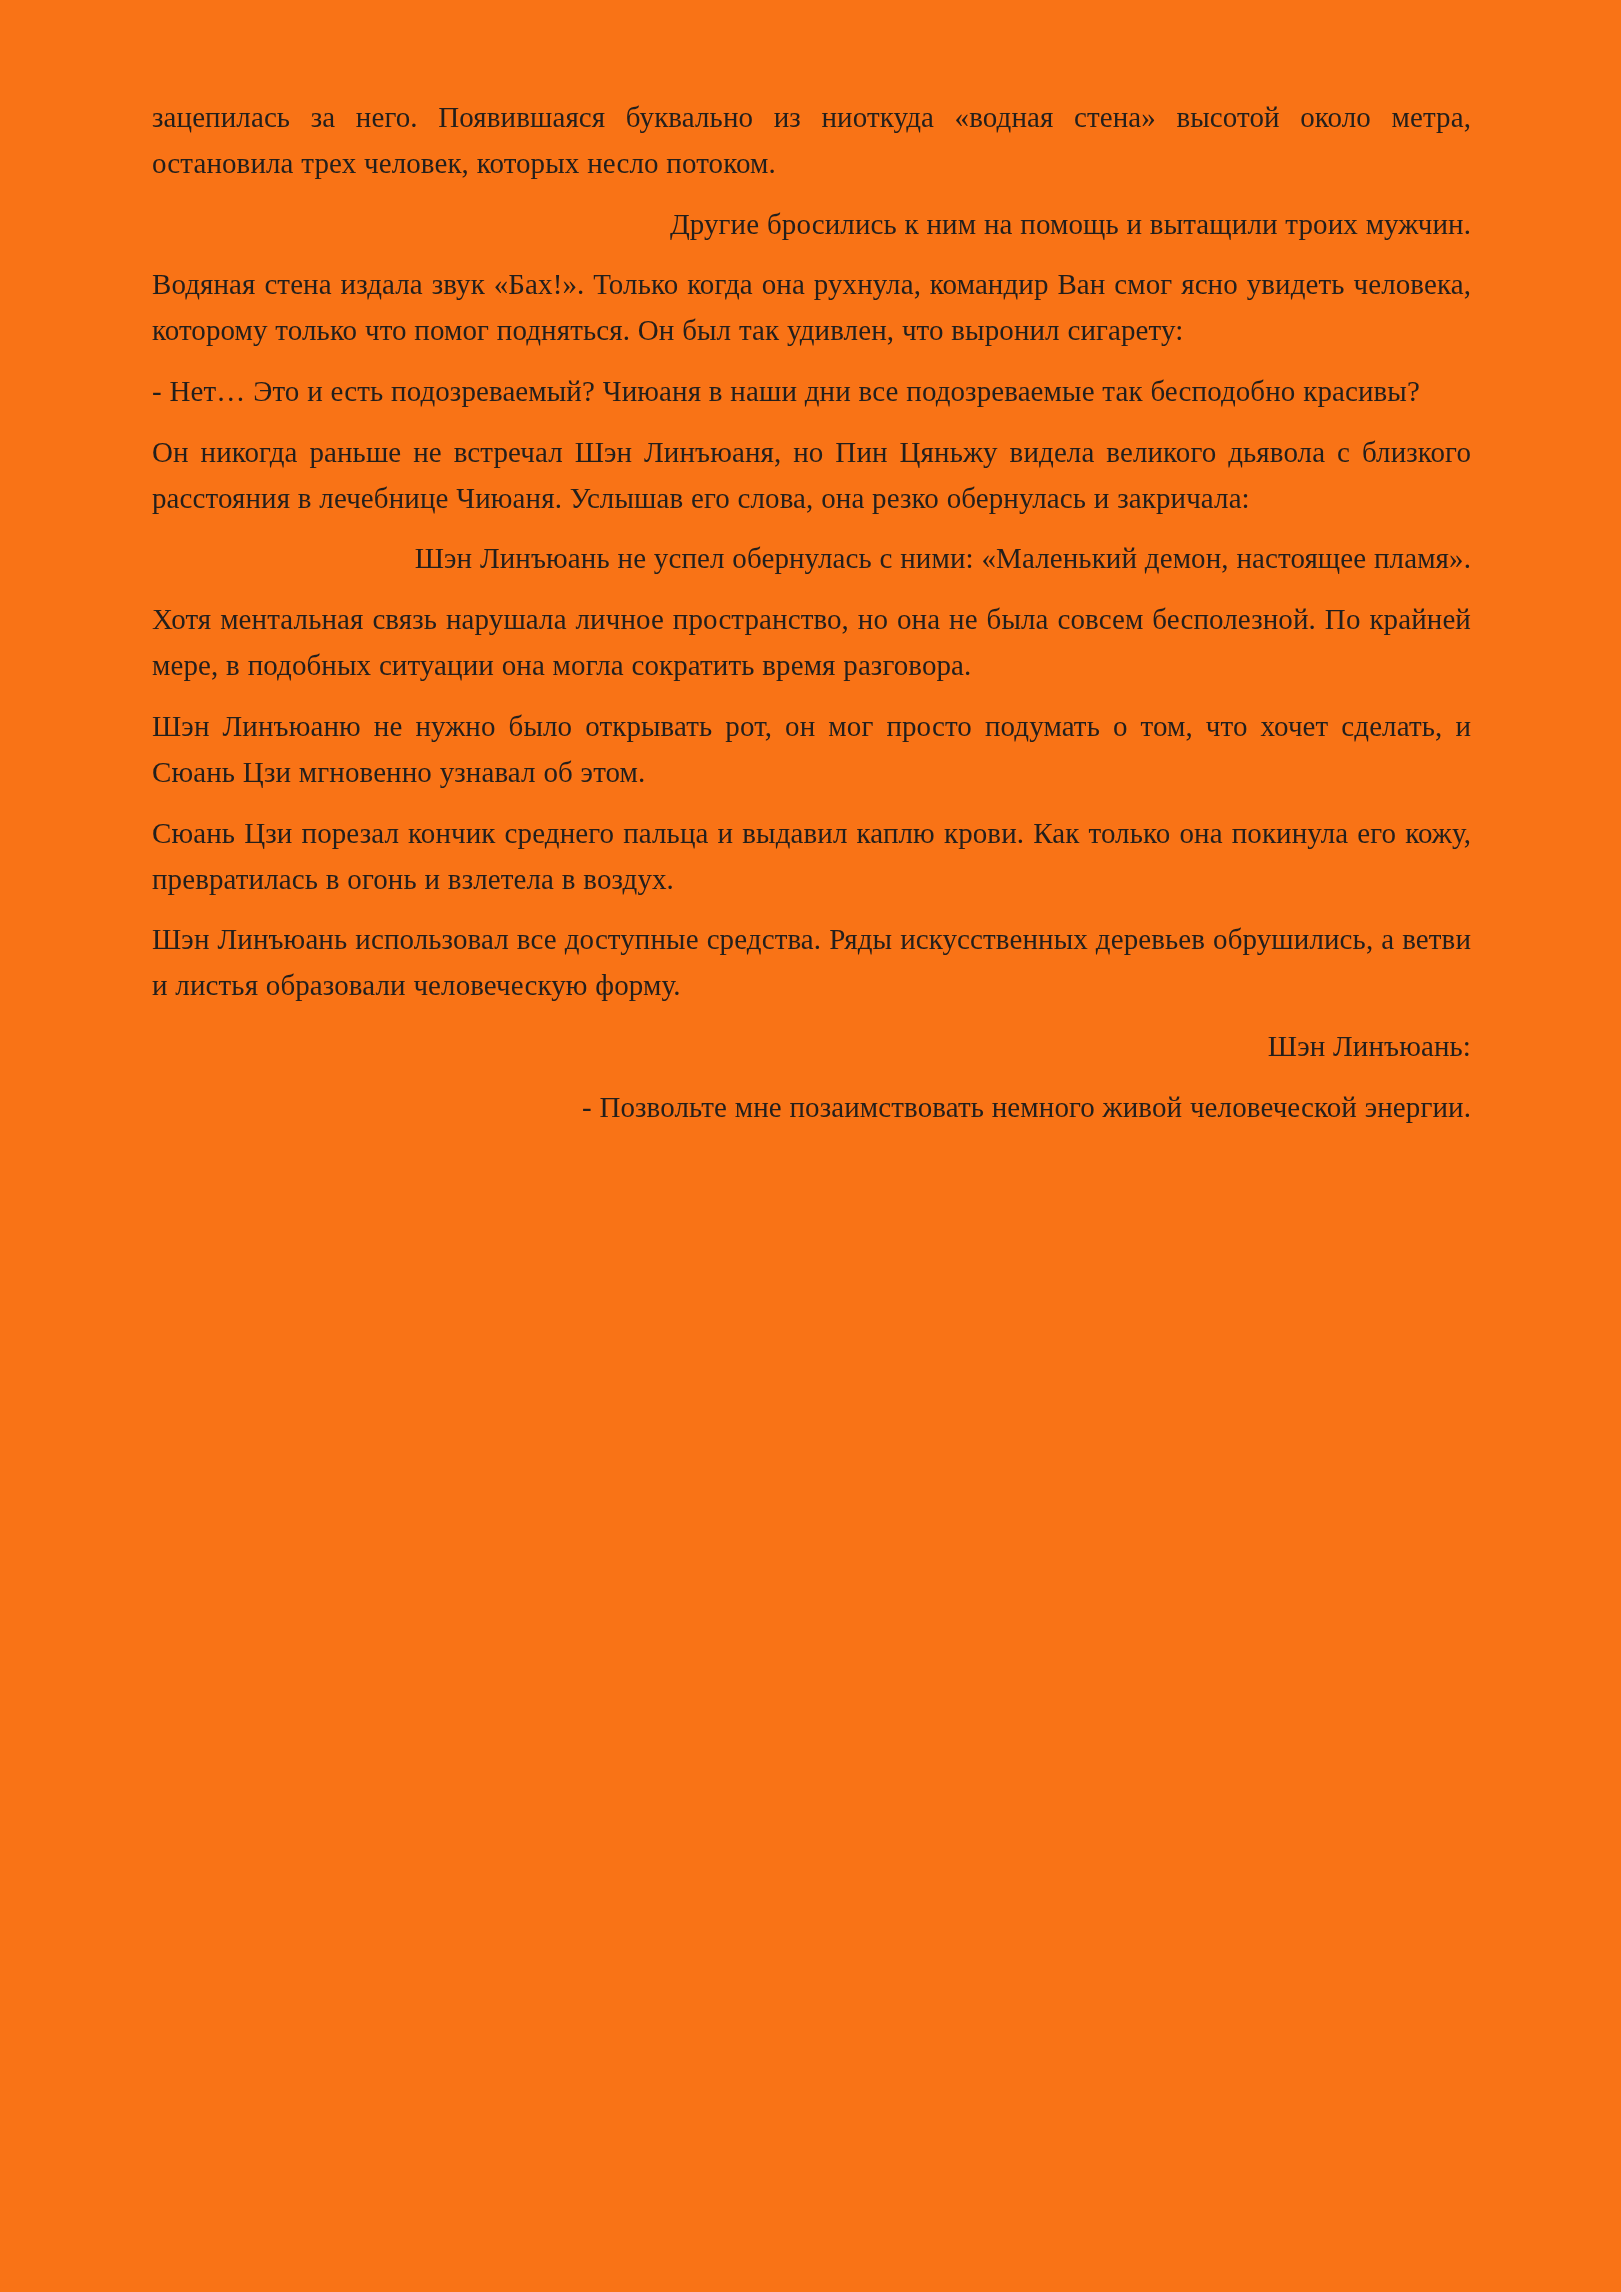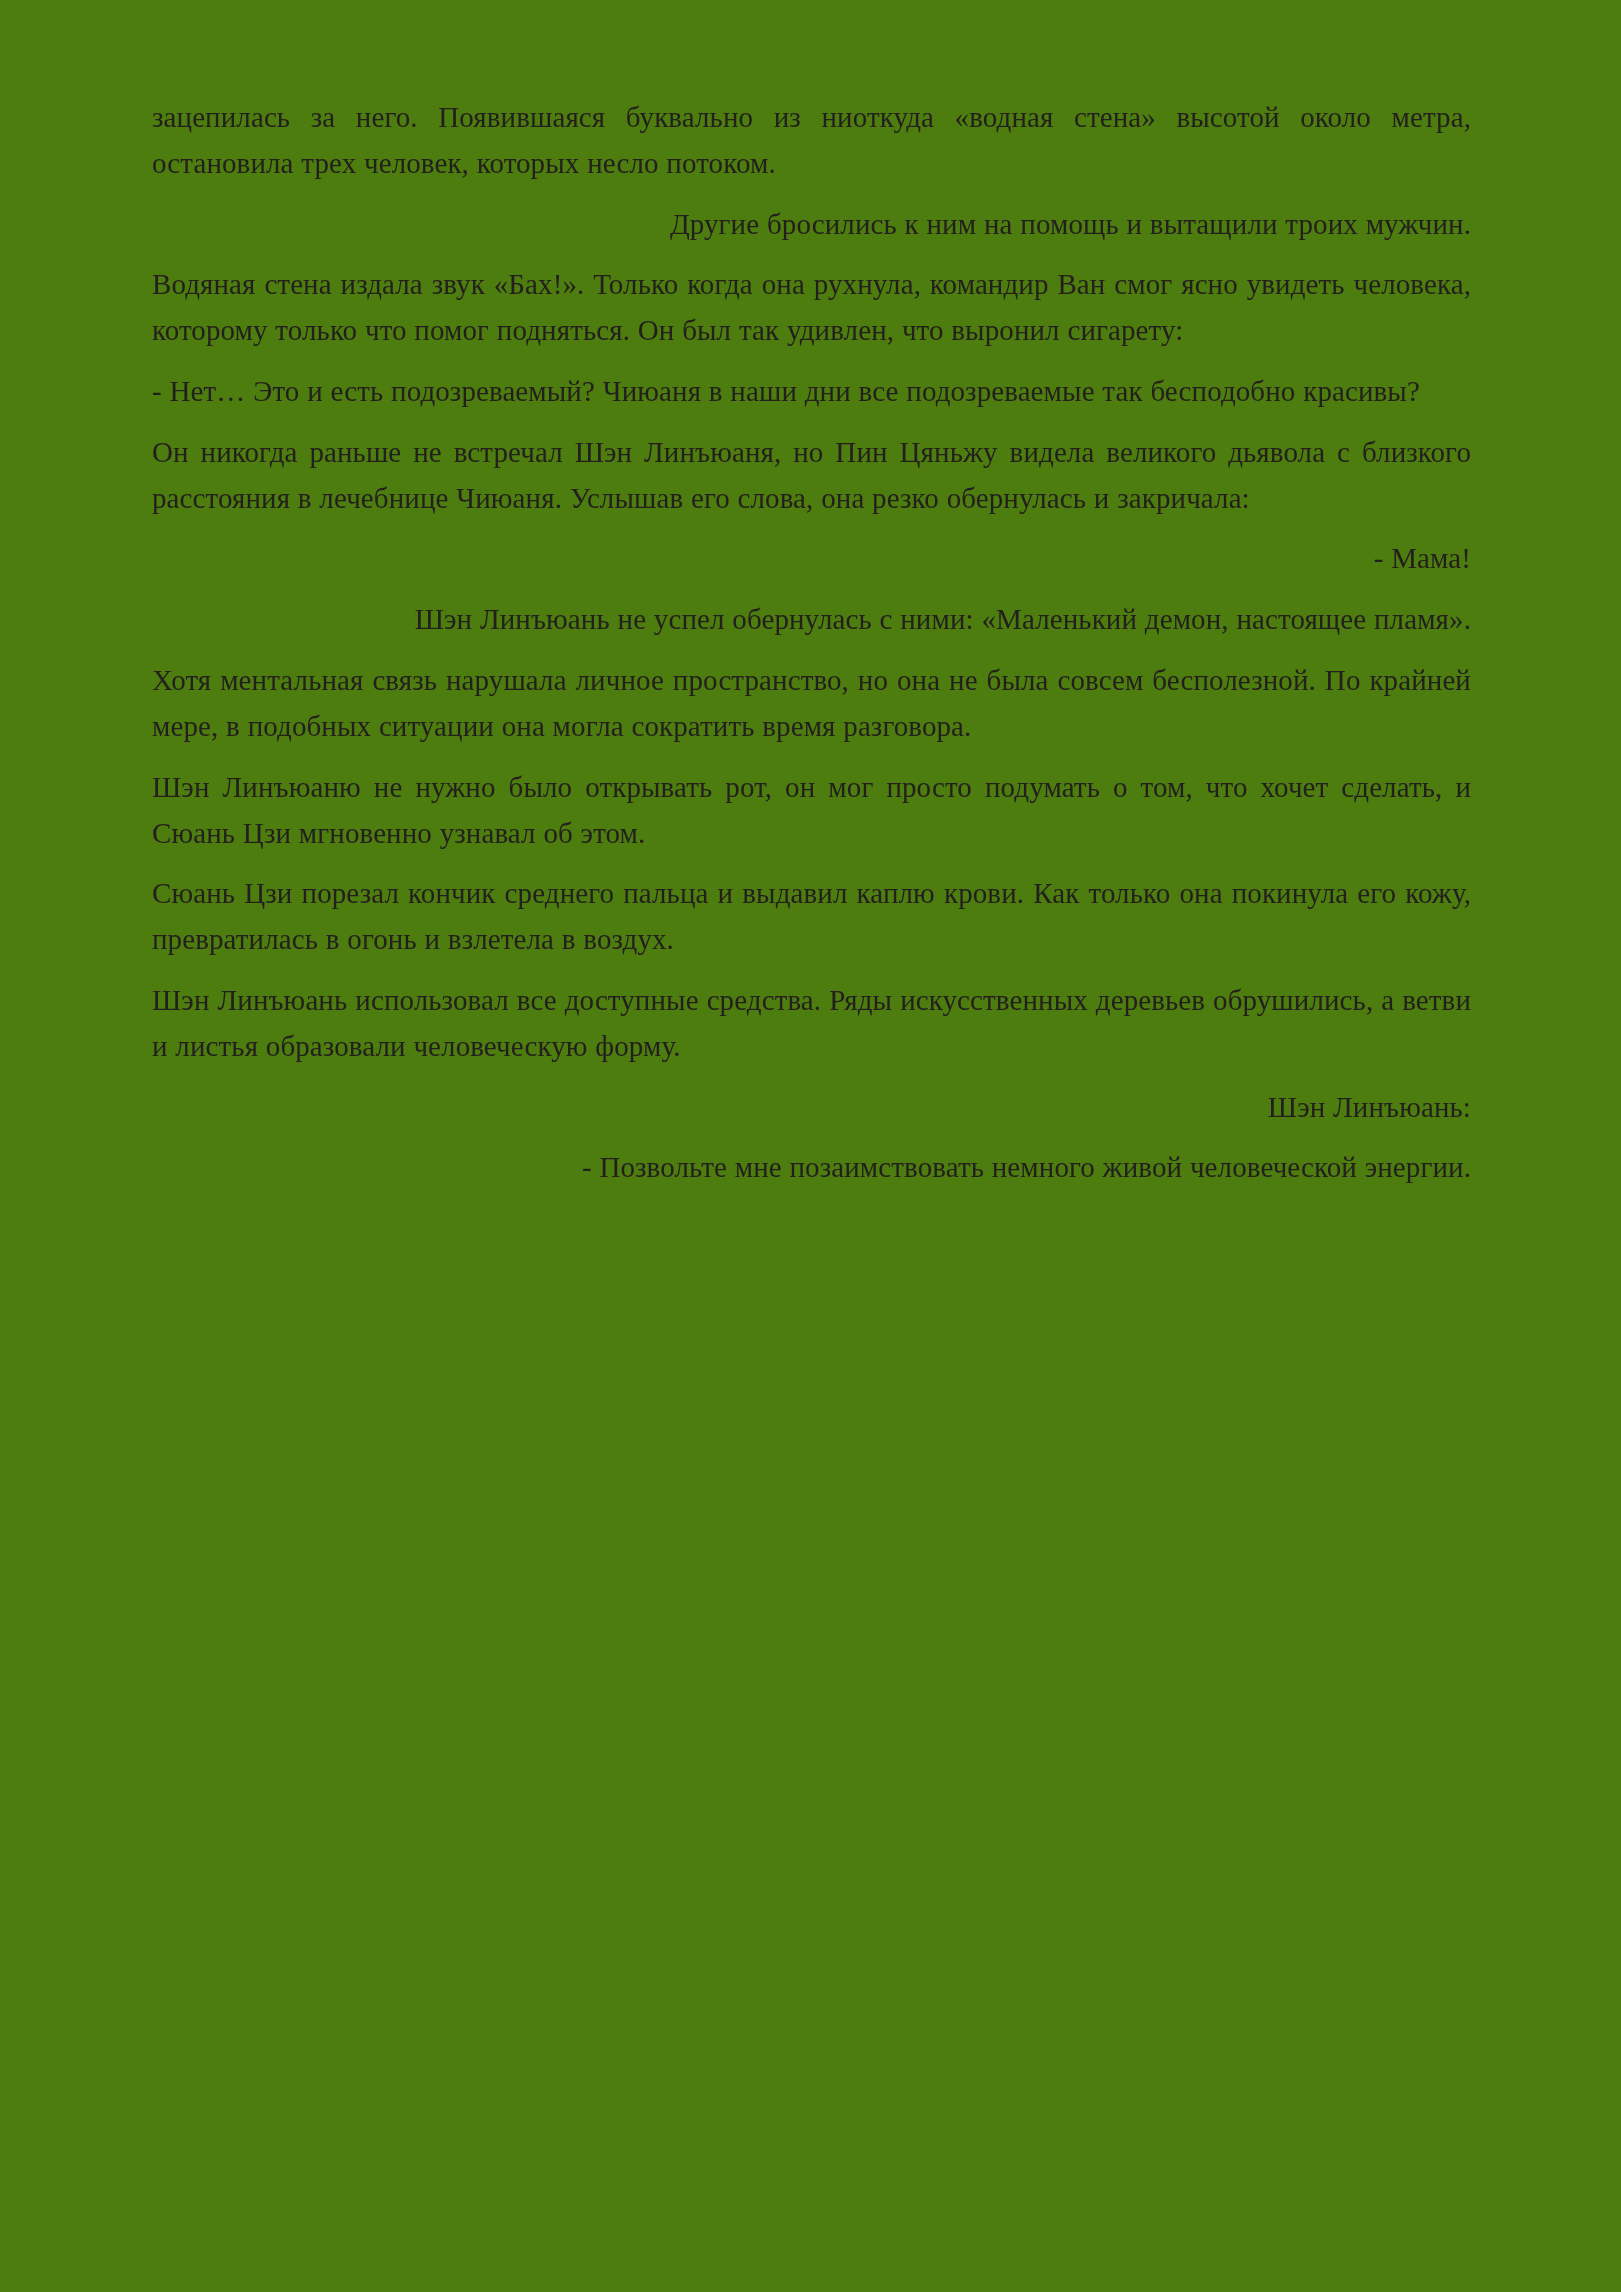--- a/index.html
+++ b/index.html
@@ -12,21 +12,21 @@
     background: #fae6da;
     font-family: "Liberation Serif", "DejaVu Serif", serif;
     color: #231f1c;
     overflow: hidden;
   }
 
   .page {
     position: relative;
     width: 1621px;
     height: 2293px;
-    background: #4d7c0f;
+    background: #f97316;
     box-sizing: border-box;
   }
 
   .text-column {
     position: absolute;
     left: 152px;
     top: 94px;
     width: 1319px;
   }
 
@@ -54,21 +54,20 @@
 <body>
 
 <div class="page">
   <div class="text-column">
 
     <p class="para">зацепилась за него. Появившаяся буквально из ниоткуда «водная стена» высотой около метра, остановила трех человек, которых несло потоком.</p>
     <p class="para short">Другие бросились к ним на помощь и вытащили троих мужчин.</p>
     <p class="para">Водяная стена издала звук «Бах!». Только когда она рухнула, командир Ван смог ясно увидеть человека, которому только что помог подняться. Он был так удивлен, что выронил сигарету:</p>
     <p class="para">- Нет… Это и есть подозреваемый? Чиюаня в наши дни все подозреваемые так бесподобно красивы?</p>
     <p class="para">Он никогда раньше не встречал Шэн Линъюаня, но Пин Цяньжу видела великого дьявола с близкого расстояния в лечебнице Чиюаня. Услышав его слова, она резко обернулась и закричала:</p>
-    <p class="para short">- Мама!</p>
     <p class="para short">Шэн Линъюань не успел обернулась с ними: «Маленький демон, настоящее пламя».</p>
     <p class="para">Хотя ментальная связь нарушала личное пространство, но она не была совсем бесполезной. По крайней мере, в подобных ситуации она могла сократить время разговора.</p>
     <p class="para">Шэн Линъюаню не нужно было открывать рот, он мог просто подумать о том, что хочет сделать, и Сюань Цзи мгновенно узнавал об этом.</p>
     <p class="para">Сюань Цзи порезал кончик среднего пальца и выдавил каплю крови. Как только она покинула его кожу, превратилась в огонь и взлетела в воздух.</p>
     <p class="para">Шэн Линъюань использовал все доступные средства. Ряды искусственных деревьев обрушились, а ветви и листья образовали человеческую форму.</p>
     <p class="para short">Шэн Линъюань:</p>
     <p class="para short">- Позвольте мне позаимствовать немного живой человеческой энергии.</p>
 
   </div>
 </div>

